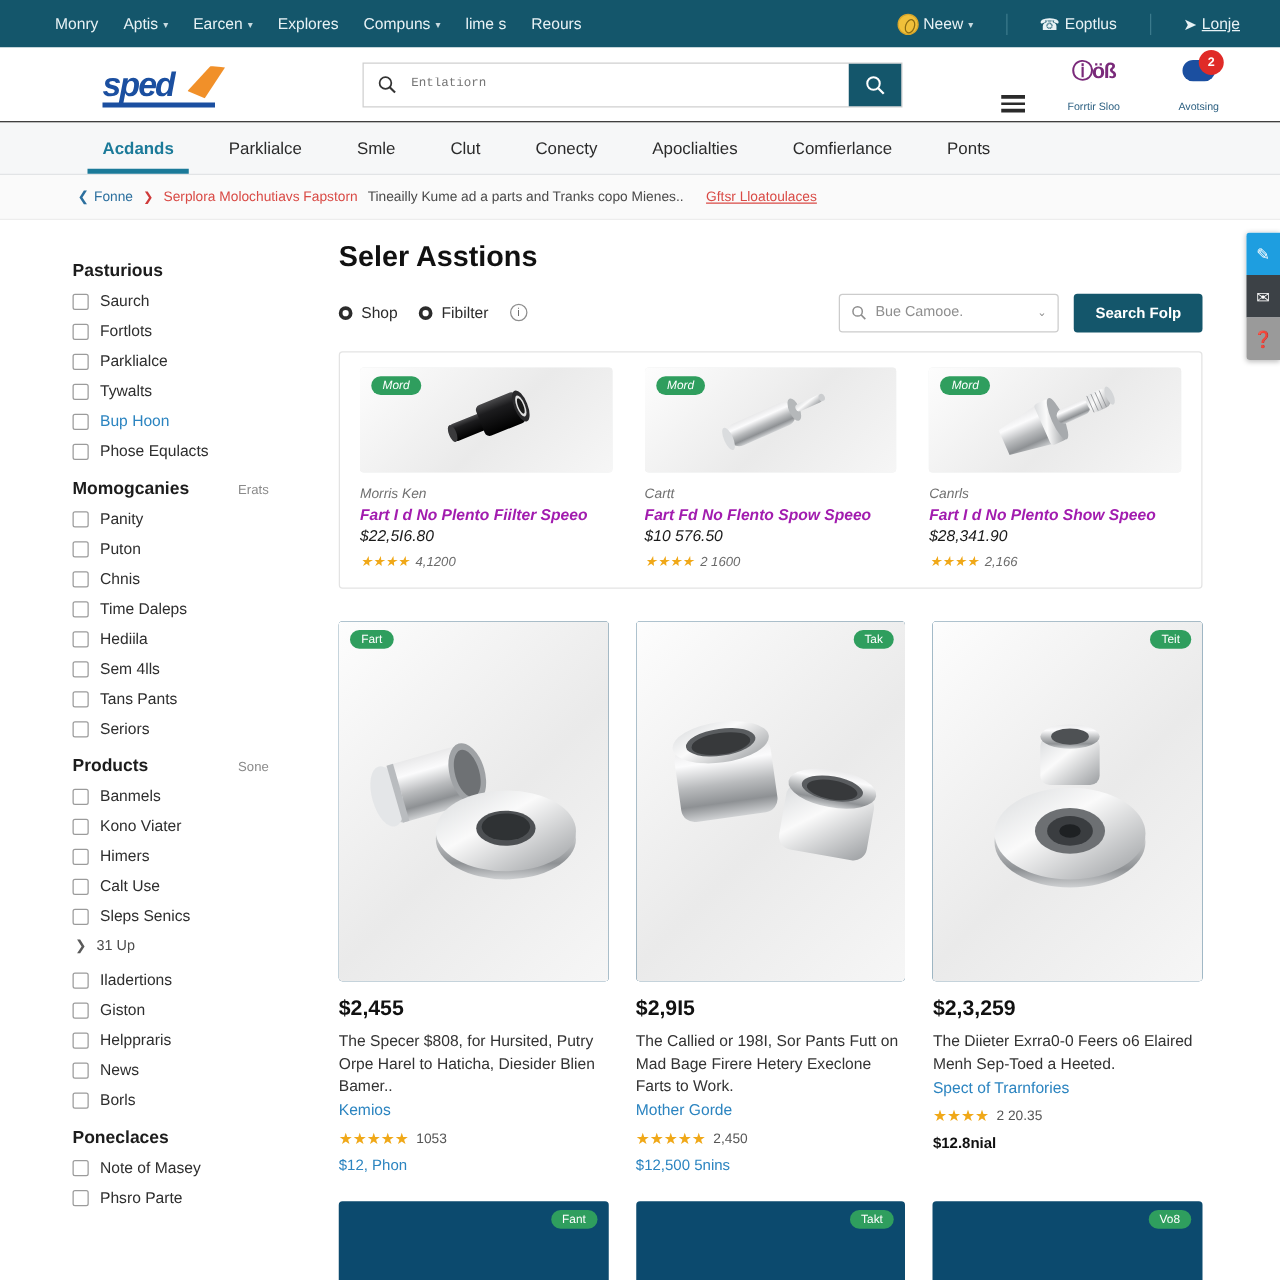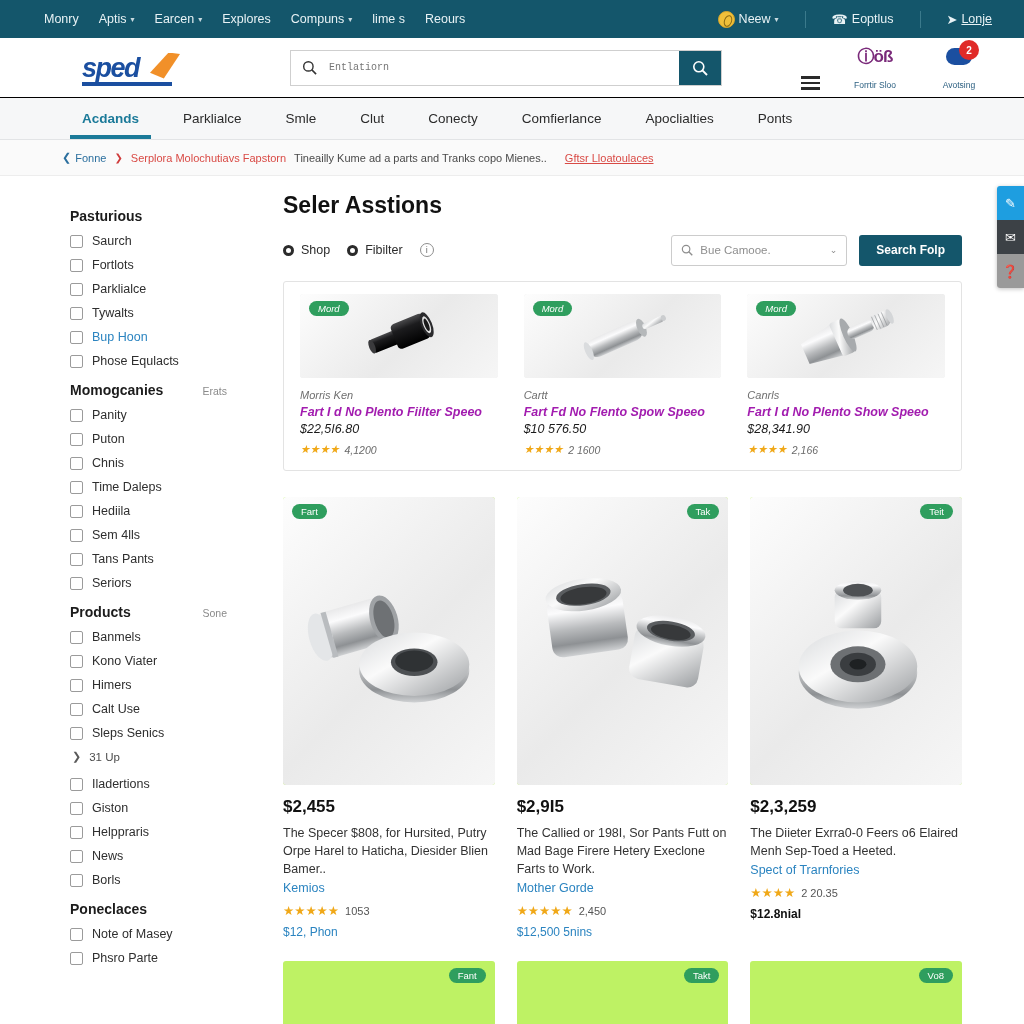--- a/index.html
+++ b/index.html
@@ -100,21 +100,21 @@
     height:36px; background:#fafafa; display:flex; align-items:center; gap:8px;
     padding:0 22px; font-size:11px; border-bottom:1px solid #ededed;
   }
   .crumb .home{ margin-left:40px; color:#2b6f9e; cursor:pointer; display:flex;align-items:center;gap:4px;}
   .crumb .sep{ color:#cf3a3a; font-size:10px;}
   .crumb .red{ color:#d94a45; }
   .crumb .plain{ color:#4a4a4a; }
   .crumb .redlink{ color:#d94a45; text-decoration:underline; cursor:pointer; margin-left:10px;}
 
   
-  .page{ display:flex; height:calc(1024px - 38px - 60px - 42px - 36px);padding-left:12px; }
+  .page{ display:flex; height:calc(1024px - 38px - 60px - 42px - 36px); }
 
   
   .sidebar{ width:245px; padding:18px 0 0 58px; overflow:hidden; }
   .facet-title{
     font-size:14px; font-weight:bold; color:#1c1c1c; margin:14px 0 10px 0;
     display:flex; align-items:baseline; justify-content:space-between; padding-right:30px;
   }
   .facet-title .meta{ font-size:10.5px; font-weight:normal; color:#8a8a8a;}
   .facet-row{ display:flex; align-items:center; gap:9px; margin:0 0 10px 0; cursor:pointer; }
   .cbox{
@@ -168,21 +168,21 @@
   .c-name{ font-size:12.5px; font-weight:bold; color:#a21caf; margin-bottom:3px; white-space:nowrap; overflow:hidden;}
   .c-price{ font-size:12.5px; color:#1a1a1a; margin-bottom:7px;}
   .stars{ color:#f0a818; font-size:11px; letter-spacing:0px; }
   .rate-row{ display:flex; align-items:center; gap:5px;}
   .rate-count{ font-size:10.5px; color:#6a6a6a;}
 
   
   .grid{ display:grid; grid-template-columns:repeat(3,1fr); gap:22px; }
   .p-card{ }
   .p-thumb{
-    height:288px; background:#bef264; border-radius:3px; position:relative; overflow:hidden;
+    height:288px; background:#0c4a6e; border-radius:3px; position:relative; overflow:hidden;
     margin-bottom:12px;
   }
   .p-price{ font-size:17px; font-weight:bold; color:#111; margin-bottom:7px;}
   .p-desc{ font-size:12.5px; color:#333; line-height:1.45; margin-bottom:3px;}
   .p-link{ font-size:12.5px; color:#2b84c0; cursor:pointer; margin-bottom:8px; display:block;}
   .p-rate{ display:flex; align-items:center; gap:6px; margin-bottom:7px;}
   .p-rate .stars{ font-size:12.5px;}
   .p-rate .cnt{ font-size:11px; color:#555;}
   .p-ship{ font-size:12px; color:#2b84c0;}
   .p-ship.dark{ color:#111; font-weight:bold;}
@@ -306,24 +306,24 @@
     <div class="tab">
       <span>Smle</span>
     </div>
     <div class="tab">
       <span>Clut</span>
     </div>
     <div class="tab">
       <span>Conecty</span>
     </div>
     <div class="tab">
+      <span>Apoclialties</span>
+    </div>
+    <div class="tab">
       <span>Comfierlance</span>
-    </div>
-    <div class="tab">
-      <span>Apoclialties</span>
     </div>
     <div class="tab">
       <span>Ponts</span>
     </div>
   </div>
 
 <div class="crumb">
   <span class="home">
     <span>❮</span>
     <span>Fonne</span>

